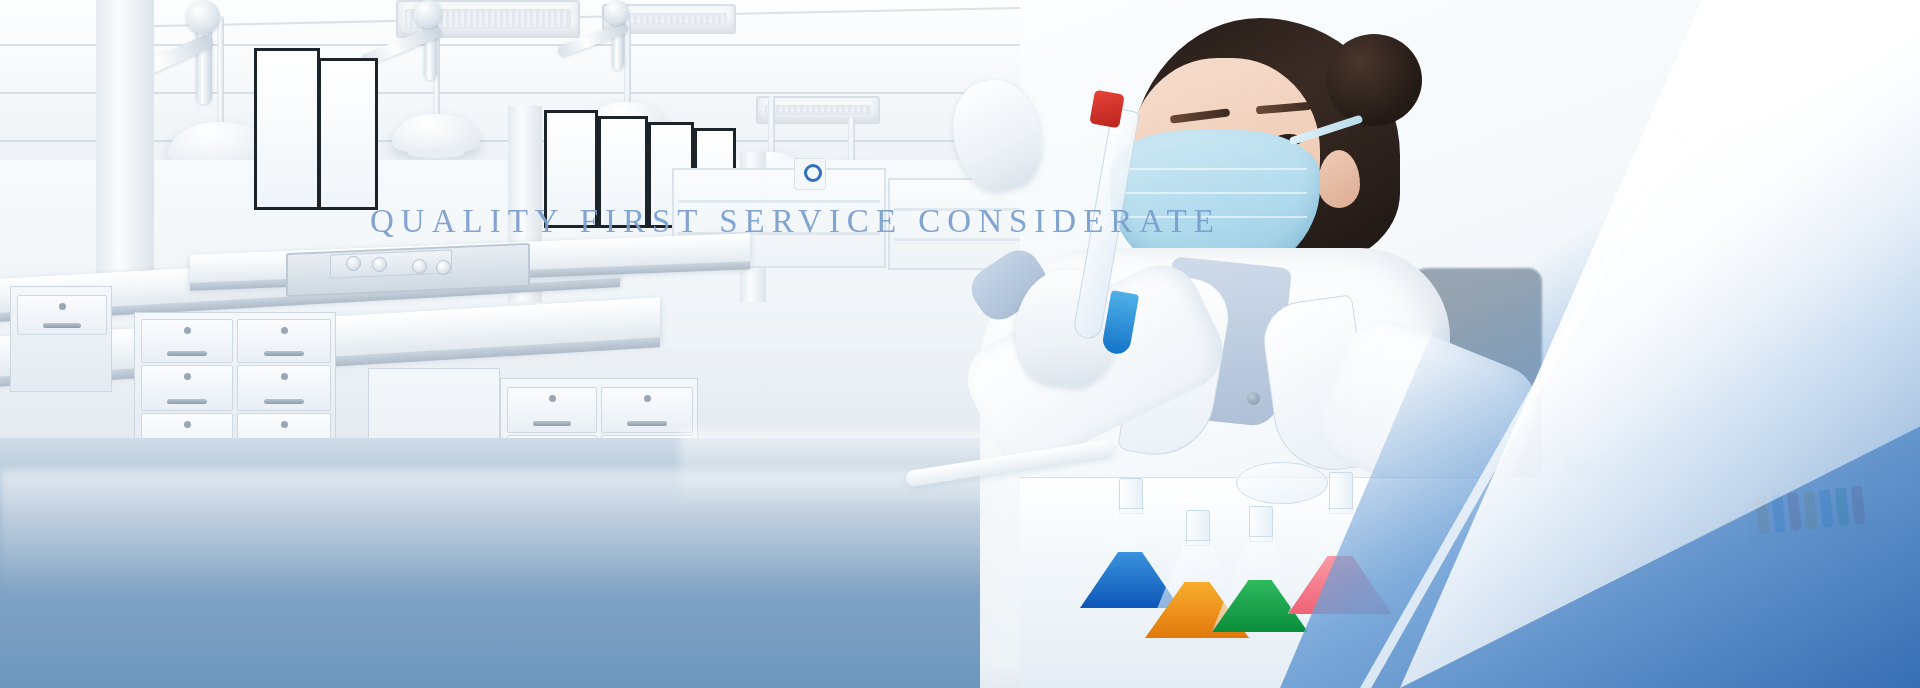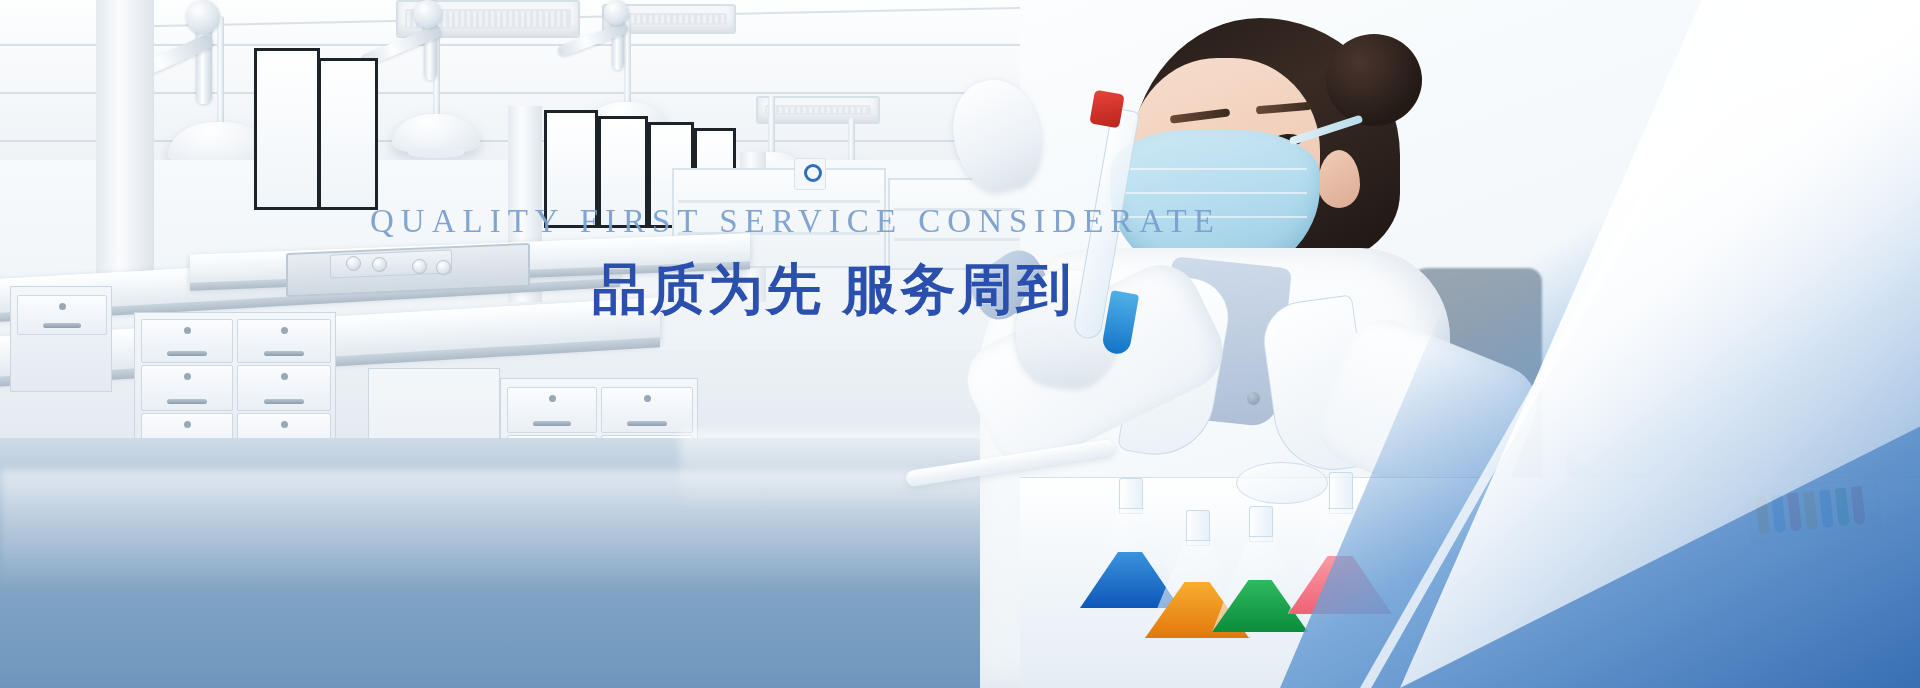--- a/index.html
+++ b/index.html
@@ -603,17 +603,16 @@
     <i class="tip" style="left:104px;background:#e2604f;"></i>
   </div>
 
   <div class="diag-plate"></div>
   <div class="diag-white"></div>
   <div class="diag-line"></div>
 
   <div class="text-wrap">
     <div class="eng-line">QUALITY  FIRST  SERVICE  CONSIDERATE</div>
 
-    <div class="cn-head">品质为先 服务周到</div>
 
   </div>
 
 </div>
 
 </body></html>

